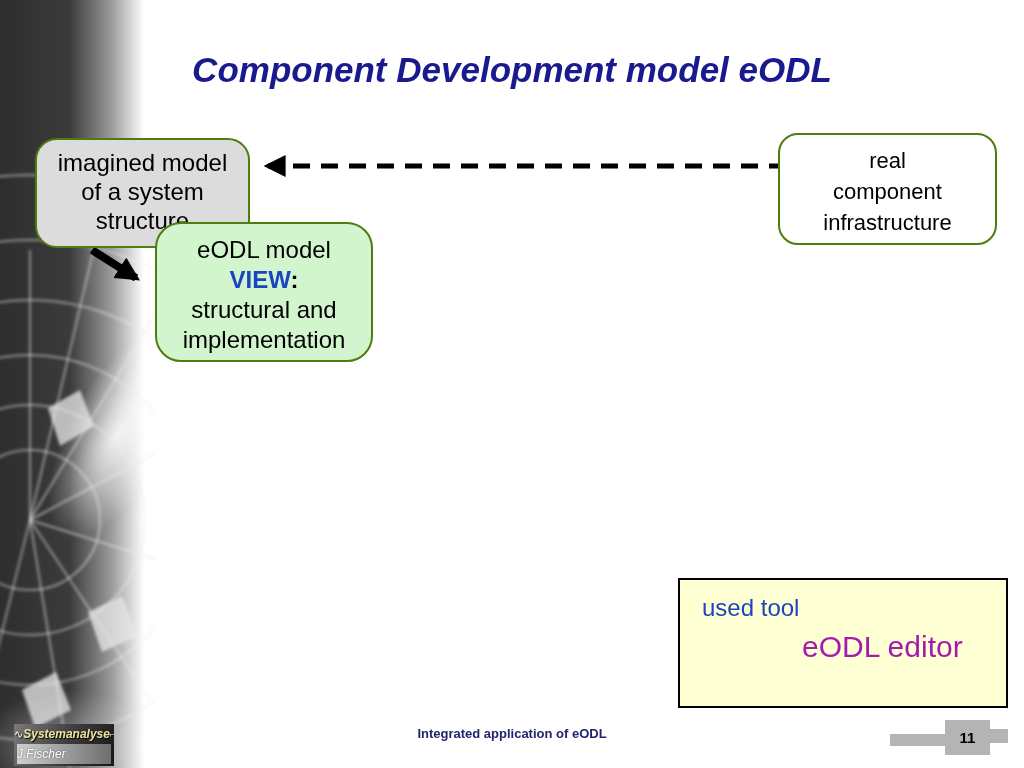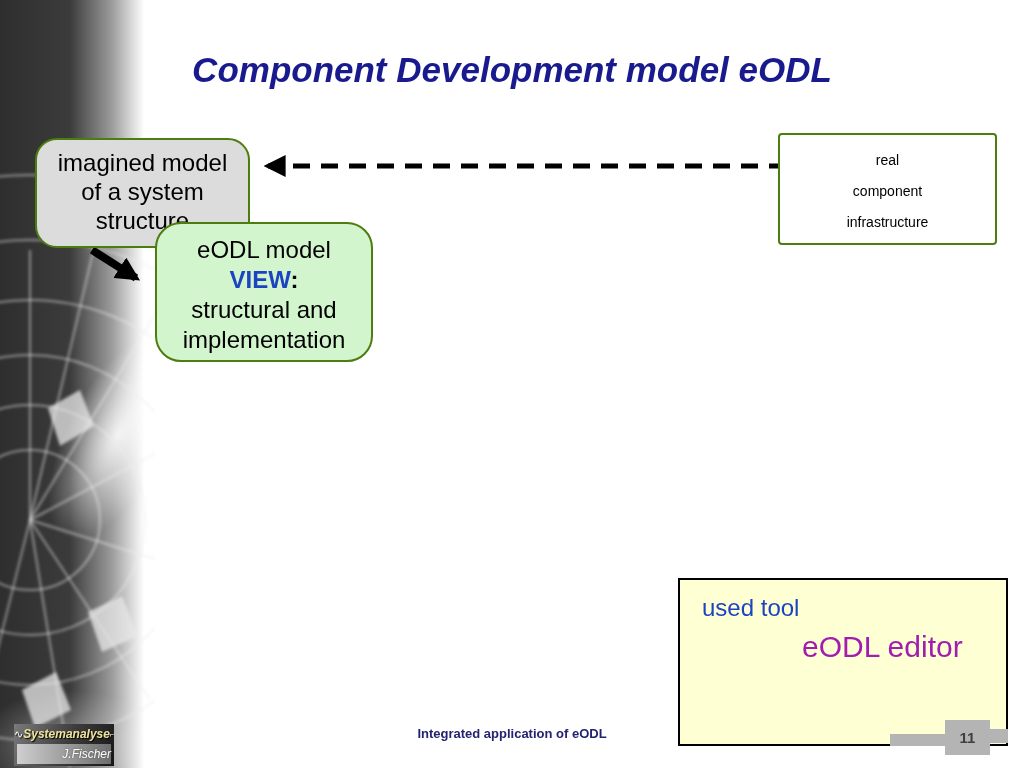--- a/index.html
+++ b/index.html
@@ -23,27 +23,27 @@
     left:35px;top:138px;width:215px;height:110px;border-radius:22px;
     background:var(--gray-fill,#dcdcdc);font-size:24px;line-height:29px;
     padding-top:8px;
   }
   .green-box{
     left:155px;top:222px;width:218px;height:140px;border-radius:26px;
     background:var(--green-fill,#d2f5cd);font-size:24px;line-height:30px;
     padding-top:11px;z-index:4;
   }
   .white-box{
-    left:778px;top:133px;width:219px;height:112px;border-radius:4px;
-    background:#ffffff;font-size:14px;line-height:31px;padding-top:10px;
+    left:778px;top:133px;width:219px;height:112px;border-radius:20px;
+    background:#ffffff;font-size:22px;line-height:31px;padding-top:10px;
   }
   .kw{color:var(--accent-blue,#1c44c0);font-weight:bold;}
   .kw-colon{font-weight:bold;}
   .legend{
-    position:absolute;left:678px;top:578px;width:330px;height:168px;z-index:3;
+    position:absolute;left:678px;top:578px;width:330px;height:130px;z-index:3;
     border:2px solid #000;box-sizing:border-box;background:var(--yellow-fill,#ffffd4);
   }
   .legend-label{
     position:absolute;left:22px;top:14px;font-size:24px;
     color:var(--accent-blue,#1c44c0);
   }
   .legend-tool{
     position:absolute;left:122px;top:50px;font-size:30px;color:#a21caf;
   }
   .footer-caption{
@@ -57,30 +57,30 @@
   }
   .logo-top{
     height:20px;line-height:20px;text-align:center;
     font-size:12px;font-weight:bold;font-style:italic;
     color:var(--logo-yellow,#efe49a);text-shadow:1px 1px 1px #000;
     white-space:nowrap;
   }
   .logo-top .wave{color:#fff;font-weight:normal;font-style:normal;font-size:11px;}
   .logo-top .corner{color:#fff;font-size:9px;vertical-align:top;}
   .logo-bottom{
-    height:20px;line-height:20px;margin:0 3px;text-align:right;
+    height:20px;line-height:20px;margin:0 3px;text-align:left;
     background:linear-gradient(to right,#cfcfcf,#6e6e6e);
     font-size:12px;font-style:italic;color:#ffffff;text-shadow:0 0 2px #555;
   }
   .page-indicator{position:absolute;z-index:3;left:0;top:0;width:1024px;height:768px;pointer-events:none;}
   .pi-bar-left{position:absolute;left:890px;top:734px;width:56px;height:12px;background:var(--indicator-gray,#b4b4b4);}
   .pi-square{
     position:absolute;left:945px;top:720px;width:45px;height:35px;
     background:var(--indicator-gray,#b4b4b4);text-align:center;line-height:35px;
-    font-size:15px;font-weight:bold;color:#404040;
+    font-size:15px;font-weight:bold;color:#000000;
   }
   .pi-bar-right{position:absolute;left:990px;top:729px;width:18px;height:14px;background:var(--indicator-gray,#b4b4b4);}
 </style>
 </head>
 <body>
 
 <div class="slide">
 
   <svg class="sidebar" width="155" height="768" viewBox="0 0 155 768">
     <defs>

